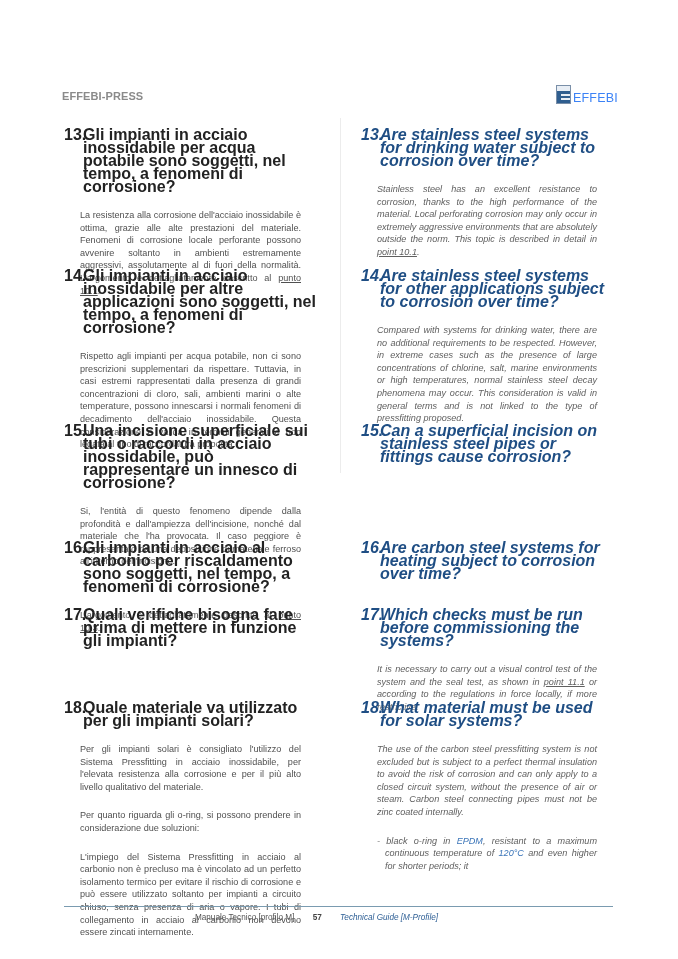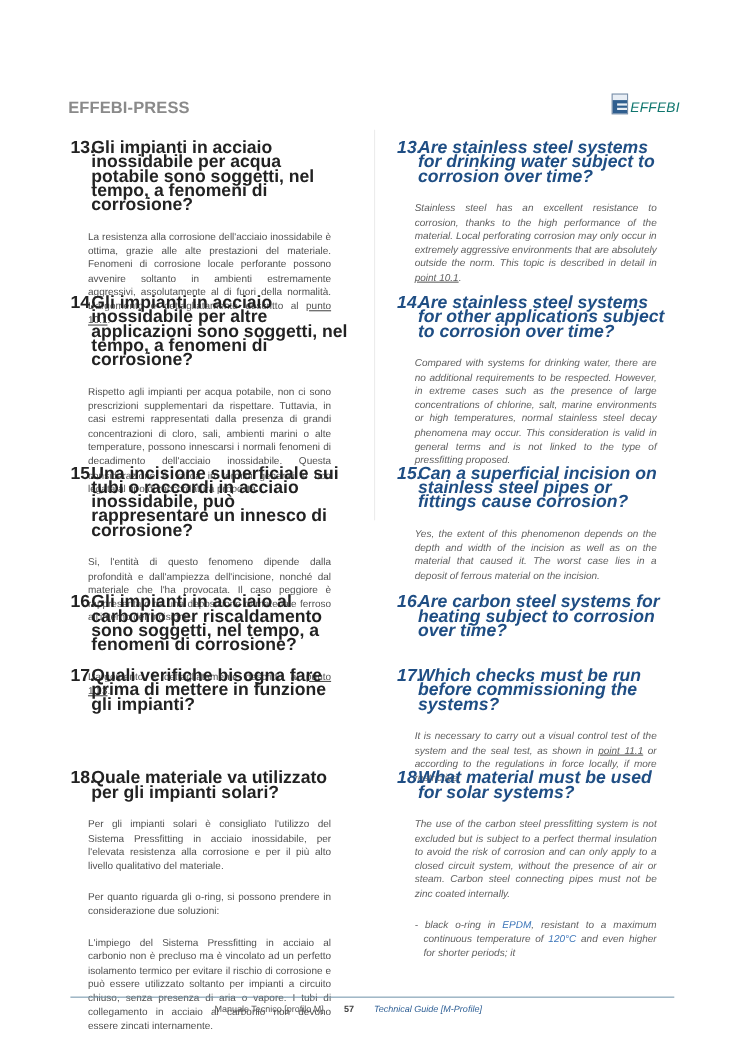--- a/index.html
+++ b/index.html
@@ -1,26 +1,26 @@
 <!DOCTYPE html>
 <html><head>
 <meta charset="utf-8">
 <style>
   html, body { margin: 0; padding: 0; background: #ffffff; }
   body { width: 678px; height: 959px; position: relative; overflow: hidden;
          font-family: "Liberation Sans", sans-serif; color: #4a4a4a; }
-  .header-brand { position: absolute; left: 62px; top: 90px; font-size: 15px; font-weight: bold;
+  .header-brand { position: absolute; left: 62px; top: 90px; font-size: 11px; font-weight: bold;
                   color: #8a8a8a; letter-spacing: 0.1px; }
   .logo { position: absolute; left: 556px; top: 81px; height: 24px; display: flex; align-items: flex-end; }
   .logo-mark { width: 16px; height: 20px; position: relative; }
   .logo-mark .frame { position: absolute; left: 0; top: 0; width: 15px; height: 19px; border: 1px solid #7a8fa8; box-sizing: border-box; background: #e8eef5; }
   .logo-mark .e { position: absolute; left: 1px; top: 6px; width: 13px; height: 12px; background: #2f5e8f; }
   .logo-mark .e::before { content: ""; position: absolute; left: 4px; top: 3px; width: 9px; height: 2px; background: #e8eef5; }
   .logo-mark .e::after { content: ""; position: absolute; left: 4px; top: 7px; width: 9px; height: 2px; background: #e8eef5; }
-  .logo-text { font-size: 12.5px; color: #0f766e; margin-left: 1px; line-height: 14px; letter-spacing: 0.2px; font-style: italic; }
+  .logo-text { font-size: 12.5px; color: #3b82f6; margin-left: 1px; line-height: 14px; letter-spacing: 0.2px; }
 
   .col-divider { position: absolute; left: 340px; top: 118px; width: 1px; height: 355px; background: #ececec; }
 
   .block { position: absolute; }
   .it-col { left: 64px; width: 253px; }
   .en-col { left: 361px; width: 252px; }
 
   .q { display: flex; font-weight: bold; font-size: 16px; line-height: 13px; margin-bottom: 6px; }
   .q .num { width: 19px; flex: none; }
   .q .txt { flex: 1; }
@@ -118,21 +118,20 @@
       <span class="txt">Are stainless steel systems for other applications subject to corrosion over time?</span>
     </div>
   <p class="p">Compared with systems for drinking water, there are no additional requirements to be respected. However, in extreme cases such as the presence of large concentrations of chlorine, salt, marine environments or high temperatures, normal stainless steel decay phenomena may occur. This consideration is valid in general terms and is not linked to the type of pressfitting proposed.</p>
 </div>
 
 <div class="block en-col" style="top:424px">
   <div class="q">
       <span class="num">15.</span>
       <span class="txt">Can a superficial incision on stainless steel pipes or fittings cause corrosion?</span>
     </div>
-  <p class="p">Yes, the extent of this phenomenon depends on the depth and width of the incision as well as on the material that caused it. The worst case lies in a deposit of ferrous material on the incision.</p>
 </div>
 
 <div class="block en-col" style="top:541px">
   <div class="q">
       <span class="num">16.</span>
       <span class="txt">Are carbon steel systems for heating subject to corrosion over time?</span>
     </div>
 </div>
 
 <div class="block en-col" style="top:608px">

